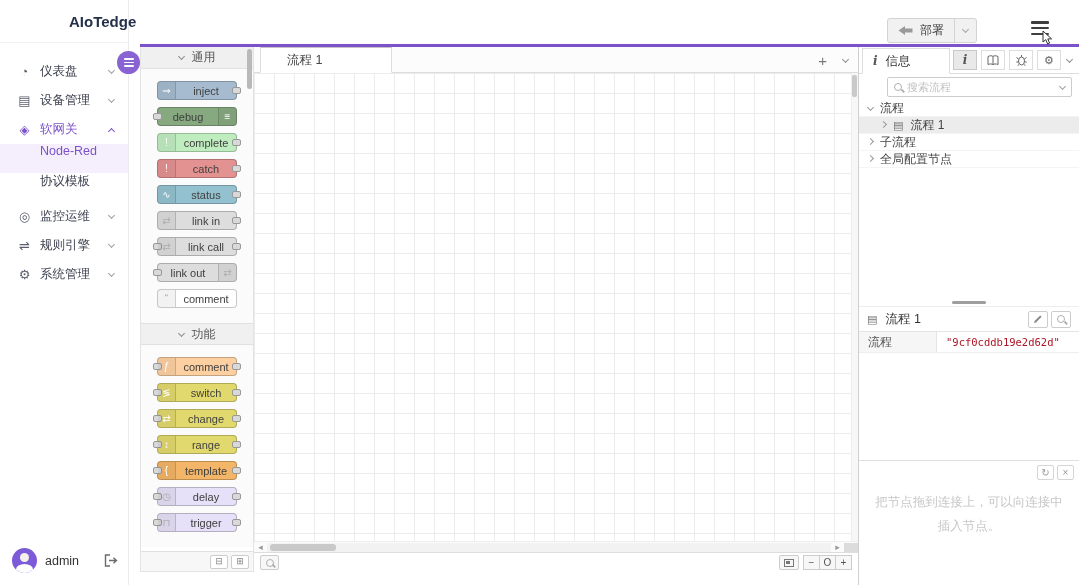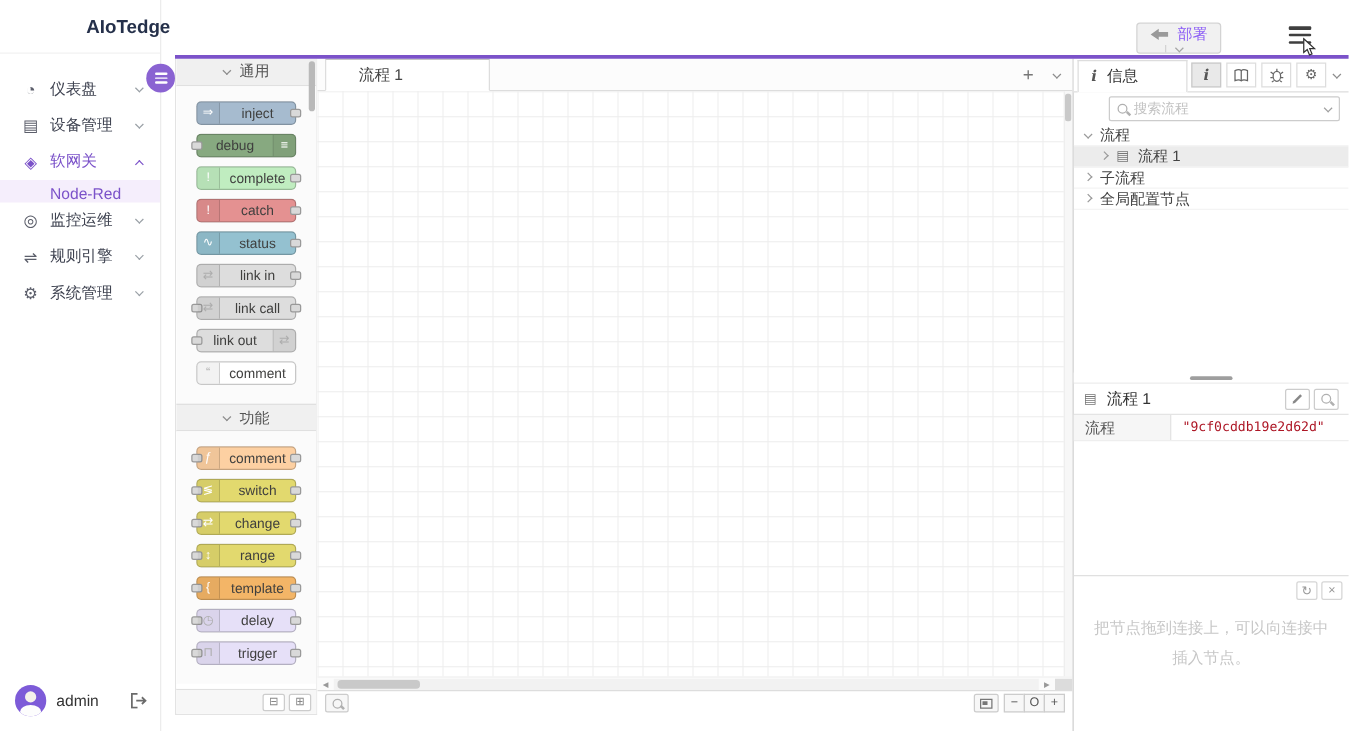--- a/index.html
+++ b/index.html
@@ -19,35 +19,35 @@
   .sidebar-toggle .bar { width:10px; height:1.5px; background:#fff; border-radius:1px; }
   .menu { padding-top:14px; }
   .menu-item { display:flex; align-items:center; height:29px; padding:0 14px 0 17px;
                color:#3e4250; font-size:12.5px; cursor:pointer; }
   .mi-icon { width:15px; margin-right:8px; color:#5c5f6b; font-size:13px; text-align:center; }
   .menu-item.active, .menu-item.active .mi-icon { color:#7b52c9; }
   .chev { width:5px; height:5px; border-right:1.5px solid #9aa0a6; border-bottom:1.5px solid #9aa0a6;
           display:inline-block; transform:rotate(45deg); margin-top:-2px; }
   .menu-item .chev { margin-left:auto; }
   .chev.up { transform:rotate(-135deg); border-color:#7b52c9; margin-top:3px; }
-  .submenu-item { height:18px; display:flex; align-items:flex-end; padding-left:40px;
+  .submenu-item { height:29px; display:flex; align-items:flex-start; padding-left:40px;
                   font-size:12.5px; color:#3e4250; cursor:pointer; }
   .submenu-item.active { background:#f5eefc; color:#7b52c9; }
   .user-row { position:absolute; left:12px; right:10px; bottom:12px; display:flex; align-items:center; gap:8px; }
   .avatar { width:25px; height:25px; border-radius:50%; background:#7d5bd8; position:relative; overflow:hidden; }
   .avatar::before { content:""; position:absolute; left:8px; top:5px; width:9px; height:9px; border-radius:50%; background:#f5f1ea; }
   .avatar::after  { content:""; position:absolute; left:4px; top:16px; width:17px; height:11px; border-radius:50%; background:#fdfdfd; }
   .user-name { font-size:12.5px; color:#333; }
   .logout-btn { margin-left:auto; background:none; border:none; cursor:pointer; padding:0; line-height:0; }
 
   
   .topbar { position:absolute; left:130px; top:0; right:0; height:44px; background:#fff; }
   .deploy-btn { position:absolute; right:102px; top:18px; height:25px; display:flex; align-items:center;
-                background:#f1f1f1; border:1px solid #d3d3d3; border-radius:3px; color:#8b5cf6;
-                font-size:12px; cursor:pointer; padding:0;flex-direction:column; }
+                background:#f1f1f1; border:1px solid #d3d3d3; border-radius:3px; color:#404040;
+                font-size:12px; cursor:pointer; padding:0; }
   .deploy-main { display:flex; align-items:center; gap:7px; padding:0 10px; height:100%; }
   .deploy-caret { border-left:1px solid #d3d3d3; height:100%; display:flex; align-items:center; padding:0 8px; }
   .deploy-caret .chev { border-color:#a5a5a5; }
   .hamburger { position:absolute; right:28px; top:20px; width:20px; height:16px; background:none; border:none;
                cursor:pointer; display:flex; flex-direction:column; justify-content:space-between; padding:1px 0; }
   .hamburger .bar { width:18px; height:2.5px; background:#3f3f3f; border-radius:1px; }
   .cursor-svg { position:absolute; right:26px; top:30px; z-index:8; }
   .accent-line { position:absolute; left:140px; right:0; top:44px; height:3px; background:#7b52c9; z-index:4; }
 
   
@@ -207,20 +207,23 @@
         <span class="chev"></span>
       </div>
       <div class="menu-item active">
         <span class="mi-icon">◈</span>
         <span>软网关</span>
         <span class="chev up"></span>
       </div>
       <div class="submenu-item active">
         <span>Node-Red</span>
       </div>
+      <div class="submenu-item">
+        <span>协议模板</span>
+      </div>
       <div class="menu-item">
         <span class="mi-icon">◎</span>
         <span>监控运维</span>
         <span class="chev"></span>
       </div>
       <div class="menu-item">
         <span class="mi-icon">⇌</span>
         <span>规则引擎</span>
         <span class="chev"></span>
       </div>

